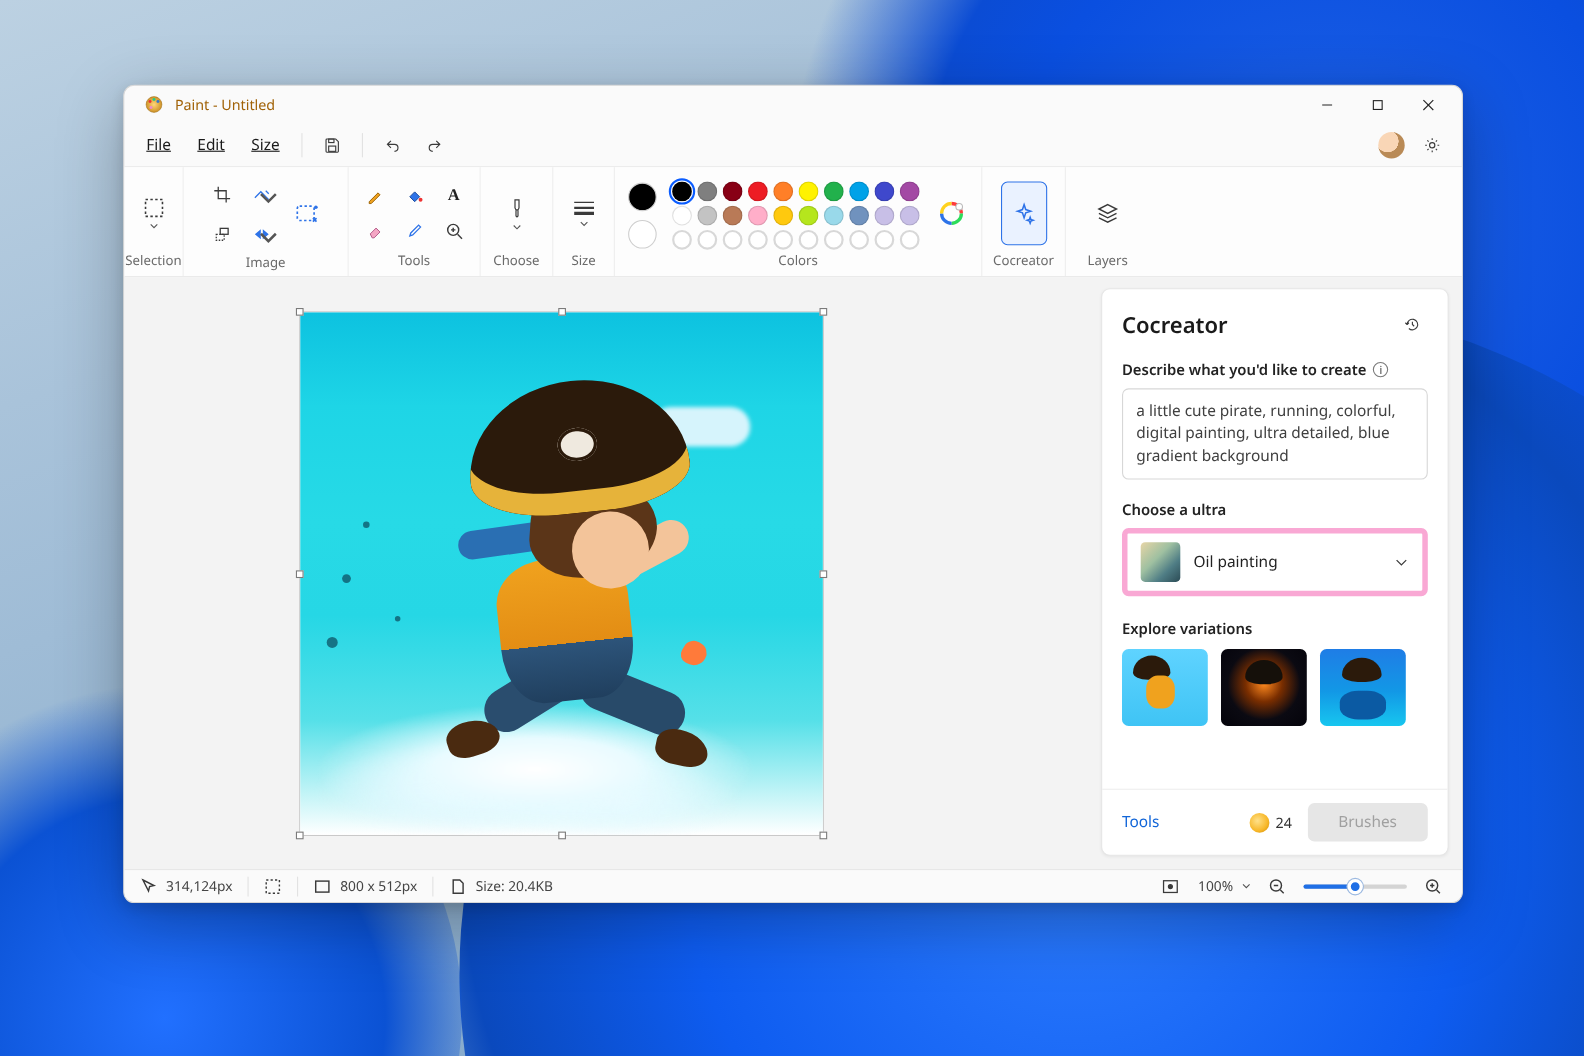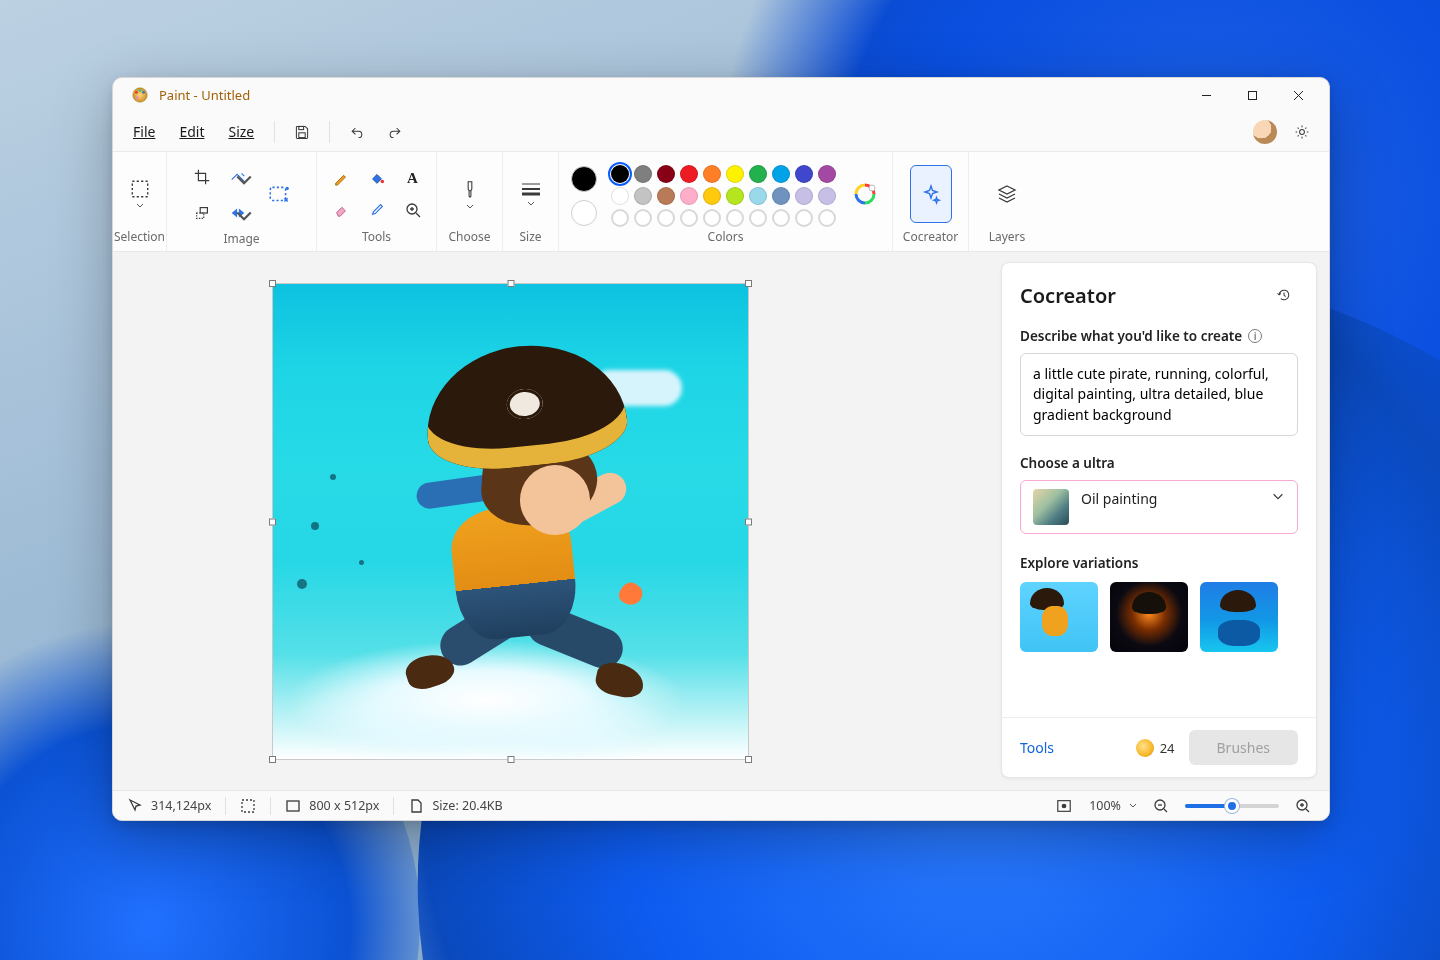--- a/index.html
+++ b/index.html
@@ -169,26 +169,26 @@
     box-shadow:0 1px 3px rgba(0,0,0,0.06);
     display:flex; flex-direction:column;
   }
   .sp-body { padding:18px 18px 0; flex:1; overflow:hidden; }
   .sp-head { display:flex; align-items:center; justify-content:space-between; margin-bottom:18px; }
   .sp-title { font-size:20px; font-weight:600; color:#1a1a1a; }
   .sp-label { font-size:13.5px; font-weight:600; color:#222; margin-bottom:8px; display:flex; align-items:center; gap:6px;}
   .info-circle{width:14px;height:14px;border:1px solid #7a7a7a;border-radius:50%;display:inline-flex;align-items:center;justify-content:center;font-size:10px;color:#7a7a7a;}
   .prompt-box {
     width:100%; border:1px solid #d7d7d7; border-radius:6px;
-    padding:10px 12px; font-size:14px; color:#000000; line-height:1.45;
+    padding:10px 12px; font-size:14px; color:#404040; line-height:1.45;
     min-height:78px; margin-bottom:18px;
   }
   .style-picker {
-    border:1px solid #f9a8d4; border-radius:6px;
-    display:flex; gap:12px; padding:8px 12px; margin-bottom:20px;
+    border:5px solid #f9a8d4; border-radius:6px;
+    display:flex; align-items:center; gap:12px; padding:8px 12px; margin-bottom:20px;
   }
   .style-thumb{ width:36px;height:36px; border-radius:4px;
     background: linear-gradient(135deg,#e7d5a6 0%, #9fc0a1 40%, #4f7d85 70%, #2b4b55 100%); }
   .style-name{ font-size:14px; color:#222; flex:1;}
   .variations{ display:flex; gap:12px; margin-top:10px; }
   .var-thumb{ width:78px; height:70px; border-radius:6px; overflow:hidden; position:relative; }
   .vt1{ background:linear-gradient(180deg,#5fd3ff 0%, #3fc4f5 100%); }
   .vt1::before{content:"";position:absolute;left:10px;top:6px;width:34px;height:22px;background:#2b1a0b;border-radius:50% 50% 40% 40%/70% 70% 30% 30%;}
   .vt1::after{content:"";position:absolute;left:22px;top:24px;width:26px;height:30px;background:#f0a21e;border-radius:40%;}
   .vt2{ background:radial-gradient(circle at 50% 45%, #ff8a1f 0%, #7a2e00 30%, #0b0a12 60%, #04030a 100%); }

